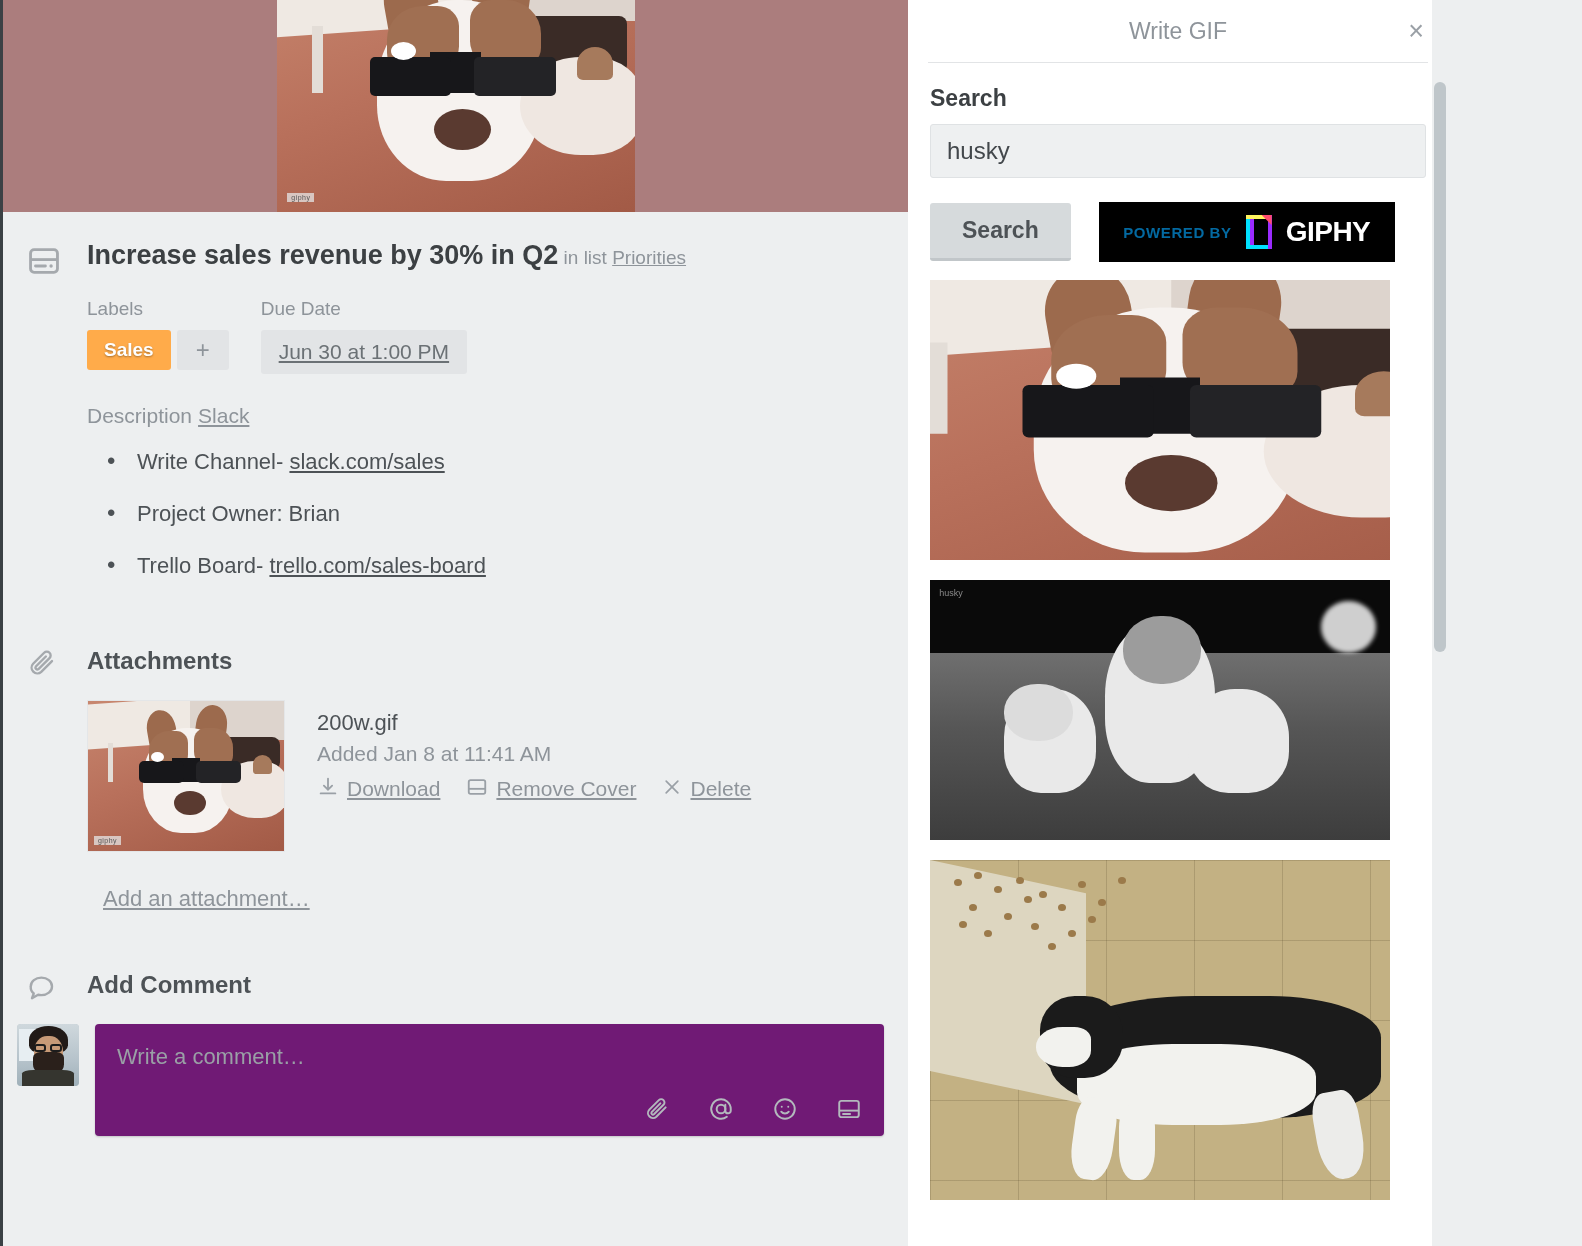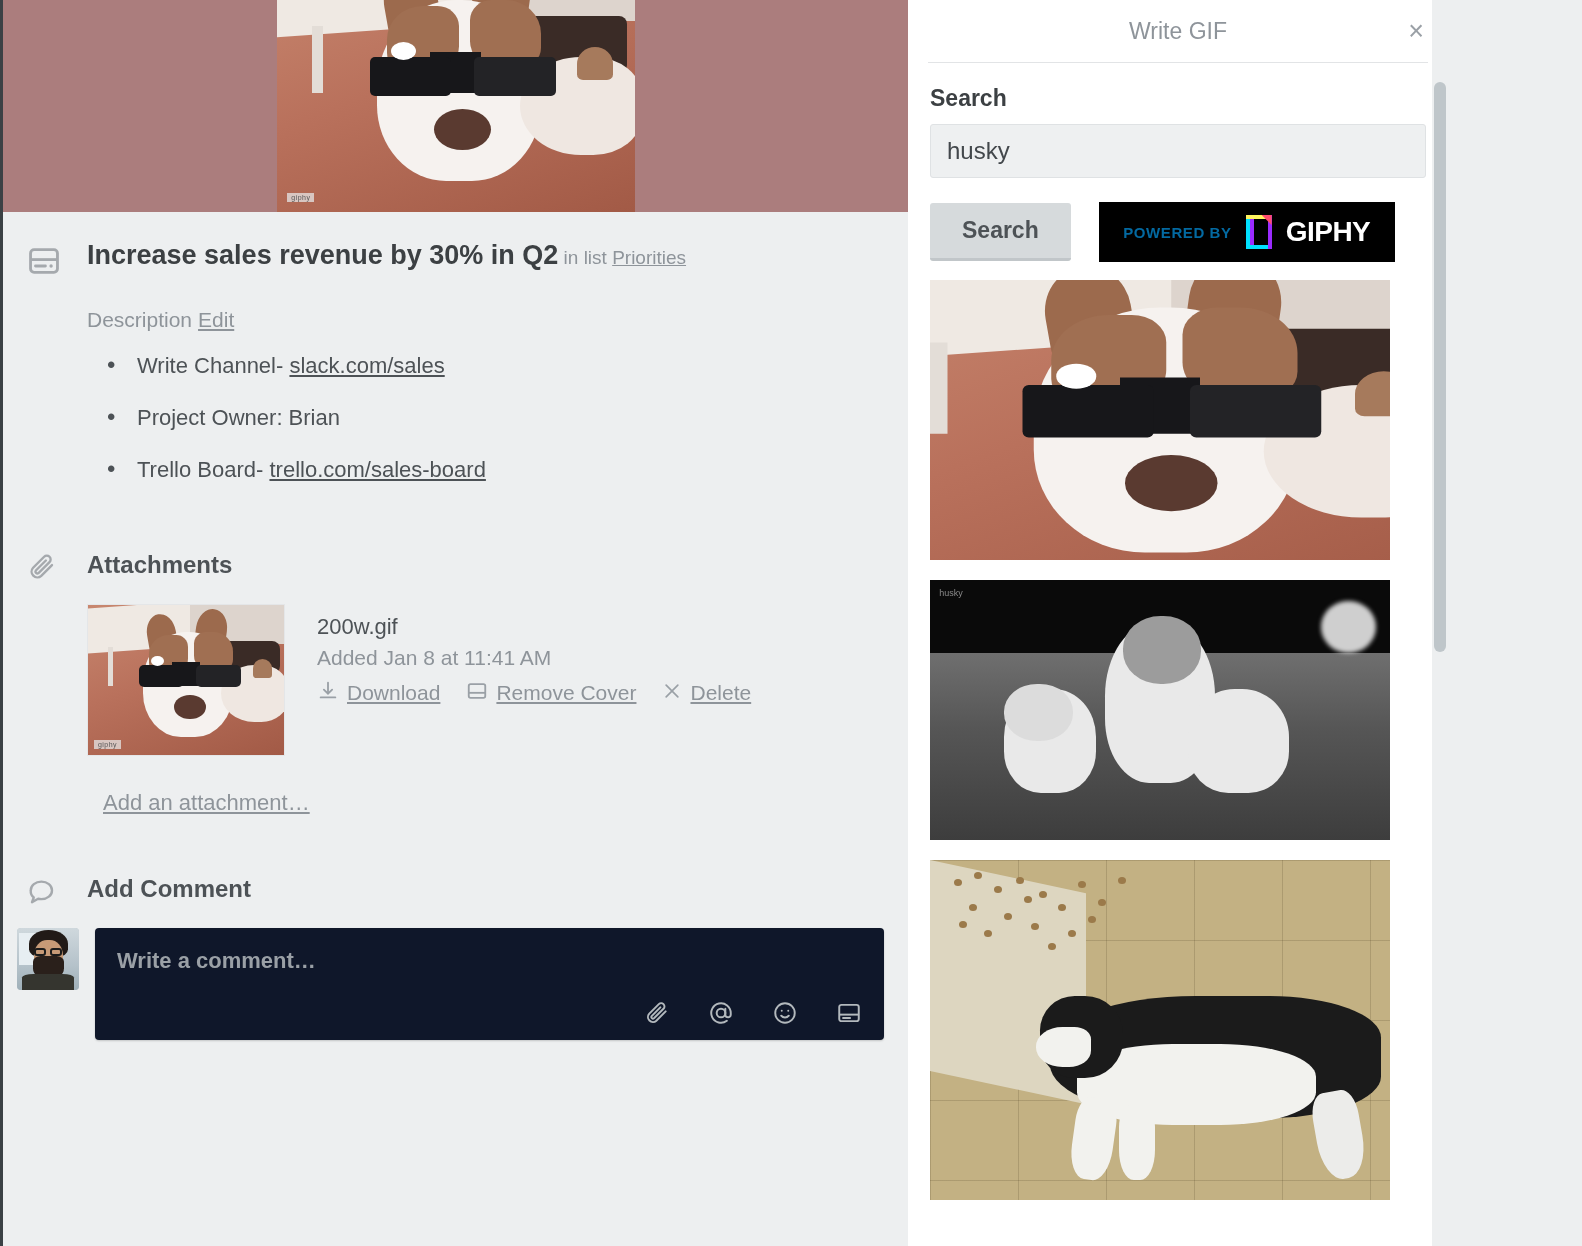--- a/index.html
+++ b/index.html
@@ -112,22 +112,22 @@
   .avatar { width: 62px; height: 62px; border-radius: 4px; overflow: hidden; flex:0 0 62px; position:relative; background:#b9c3c9;}
   .av .bg { position:absolute; inset:0; background:linear-gradient(180deg,#cfd8dd 0%,#b5c2ca 60%,#9fb0b9 100%); }
   .av .win { position:absolute; left:4%; top:8%; width:36%; height:52%; background:#e7eef2; }
   .av .hair { position:absolute; left:20%; top:4%; width:62%; height:44%; background:#211a17; border-radius:50% 50% 28% 28%; }
   .av .face { position:absolute; left:27%; top:20%; width:48%; height:56%; background:#c79a77; border-radius:44% 44% 48% 48%; }
   .av .beard { position:absolute; left:26%; top:46%; width:50%; height:38%; background:#2a201b; border-radius:24% 24% 50% 50%; }
   .av .gl { position:absolute; top:32%; width:19%; height:13%; border:2px solid #1c1c1c; border-radius:3px; }
   .av .glL { left:27%; } .av .glR { left:53%; }
   .av .body { position:absolute; left:8%; bottom:0; width:84%; height:26%; background:#35352f; border-radius:22% 22% 0 0; }
   .comment-field {
-    flex: 1; background: #0f172a; border-radius: 4px; min-height: 112px;
-    box-shadow: 0 1px 2px rgba(0,0,0,.18); position: relative; padding: 20px 22px; font-weight: bold;
+    flex: 1; background: #701a75; border-radius: 4px; min-height: 112px;
+    box-shadow: 0 1px 2px rgba(0,0,0,.18); position: relative; padding: 20px 22px;
   }
   .comment-placeholder { font-size: 22px; color: #9aa0a6; }
   .comment-tools { position: absolute; right: 22px; bottom: 10px; display: flex; gap: 38px; color: #b3b9bd; }
 
   
   .gif-pane {
     width: 540px; height: 1246px; background: #fff; position: relative;
     overflow: hidden;
   }
   .gif-head { height: 62px; position: relative; }
@@ -244,24 +244,37 @@
             <line x1="6" y1="15.5" x2="13" y2="15.5" stroke-linecap="round"></line>
             <circle cx="17" cy="15.5" r="1.2" fill="#a5a9ad" stroke="none"></circle>
             <line x1="2.5" y1="11" x2="21.5" y2="11"></line>
           </svg>
         </div>
         <h1 class="card-title">
           <span>Increase sales revenue by 30% in Q2</span><span class="in-list"> <span>in list</span> <a>Priorities</a></span>
         </h1>
       </div>
 
+      <div class="meta-row">
+        <div class="meta-block">
+          <div class="meta-label">Labels</div>
+          <div class="chip-line">
+            <div class="label-chip">Sales</div>
+            <div class="label-add">+</div>
+          </div>
+        </div>
+        <div class="meta-block">
+          <div class="meta-label">Due Date</div>
+          <div class="due-chip"><span>Jun 30 at 1:00 PM</span></div>
+        </div>
+      </div>
 
       <div class="desc-block">
         <div class="desc-head">
-          <span>Description</span><a>Edit</a>
+          <span>Description</span><a>Slack</a>
         </div>
         <ul class="desc-list">
           <li><span>Write Channel- </span><a>slack.com/sales</a></li>
           <li><span>Project Owner: Brian</span></li>
           <li><span>Trello Board- </span><a>trello.com/sales-board</a></li>
         </ul>
       </div>
 
       <div class="section-head">
         <div class="gutter-icon">

